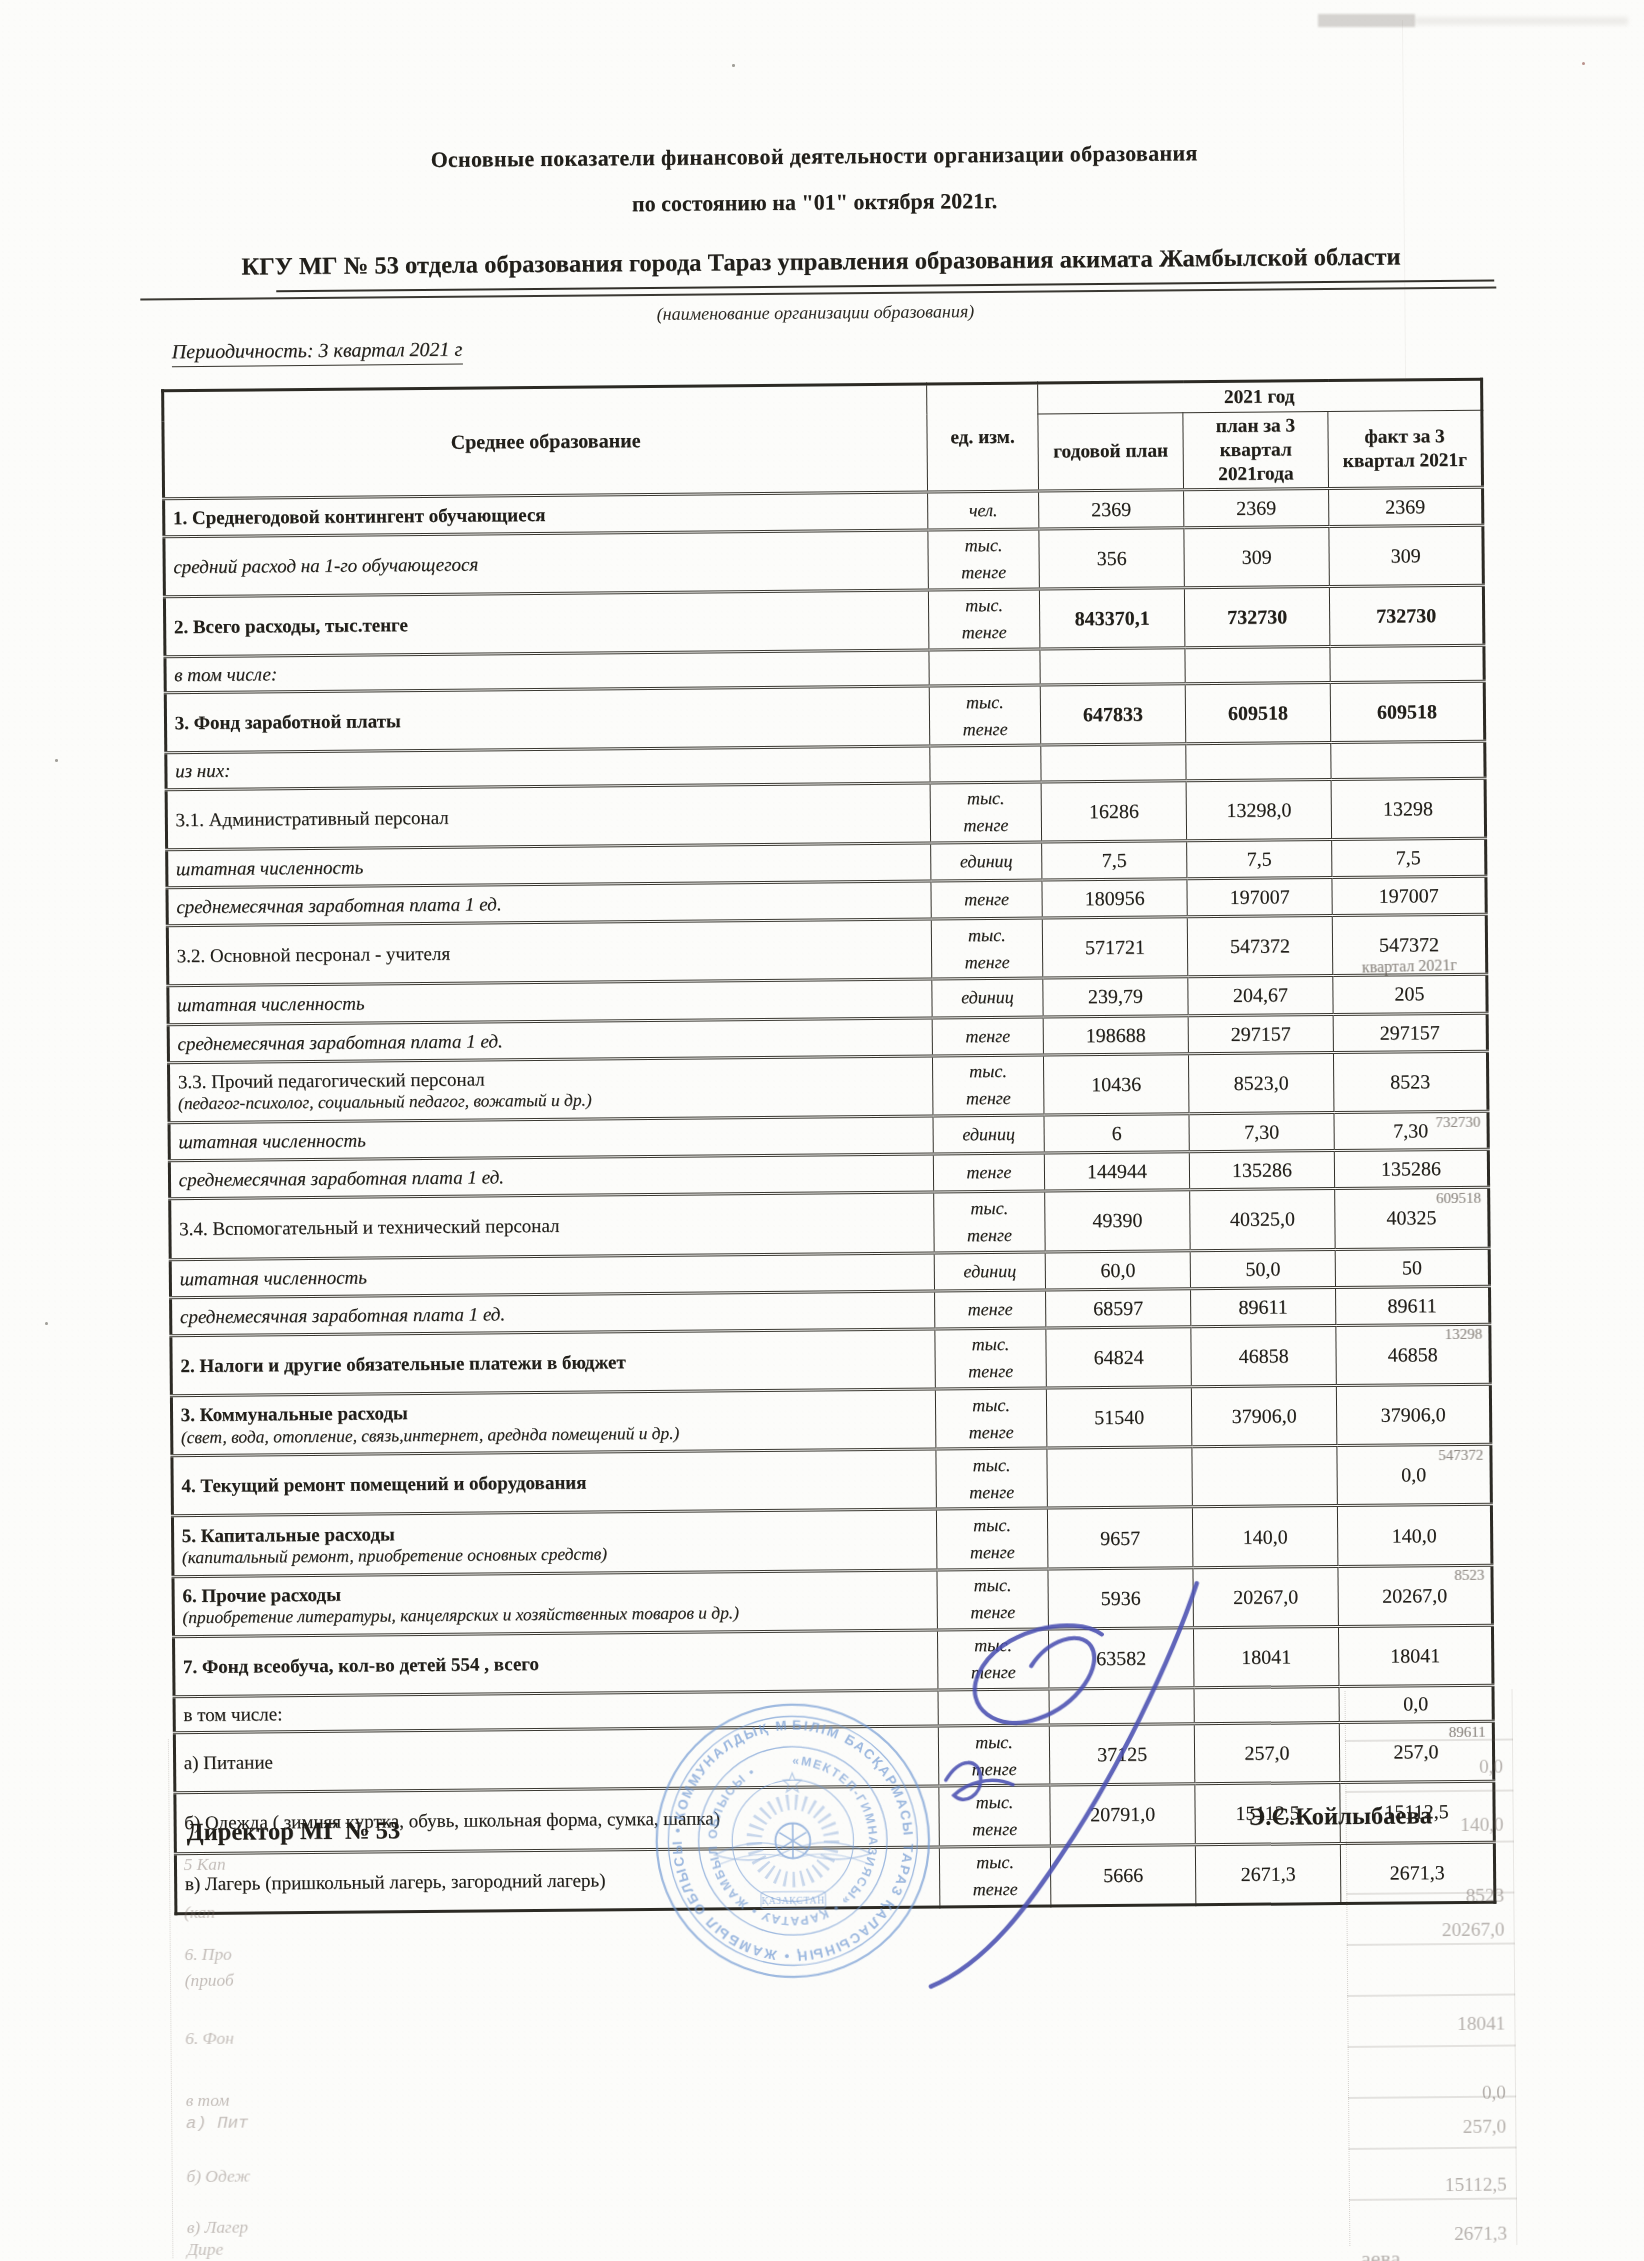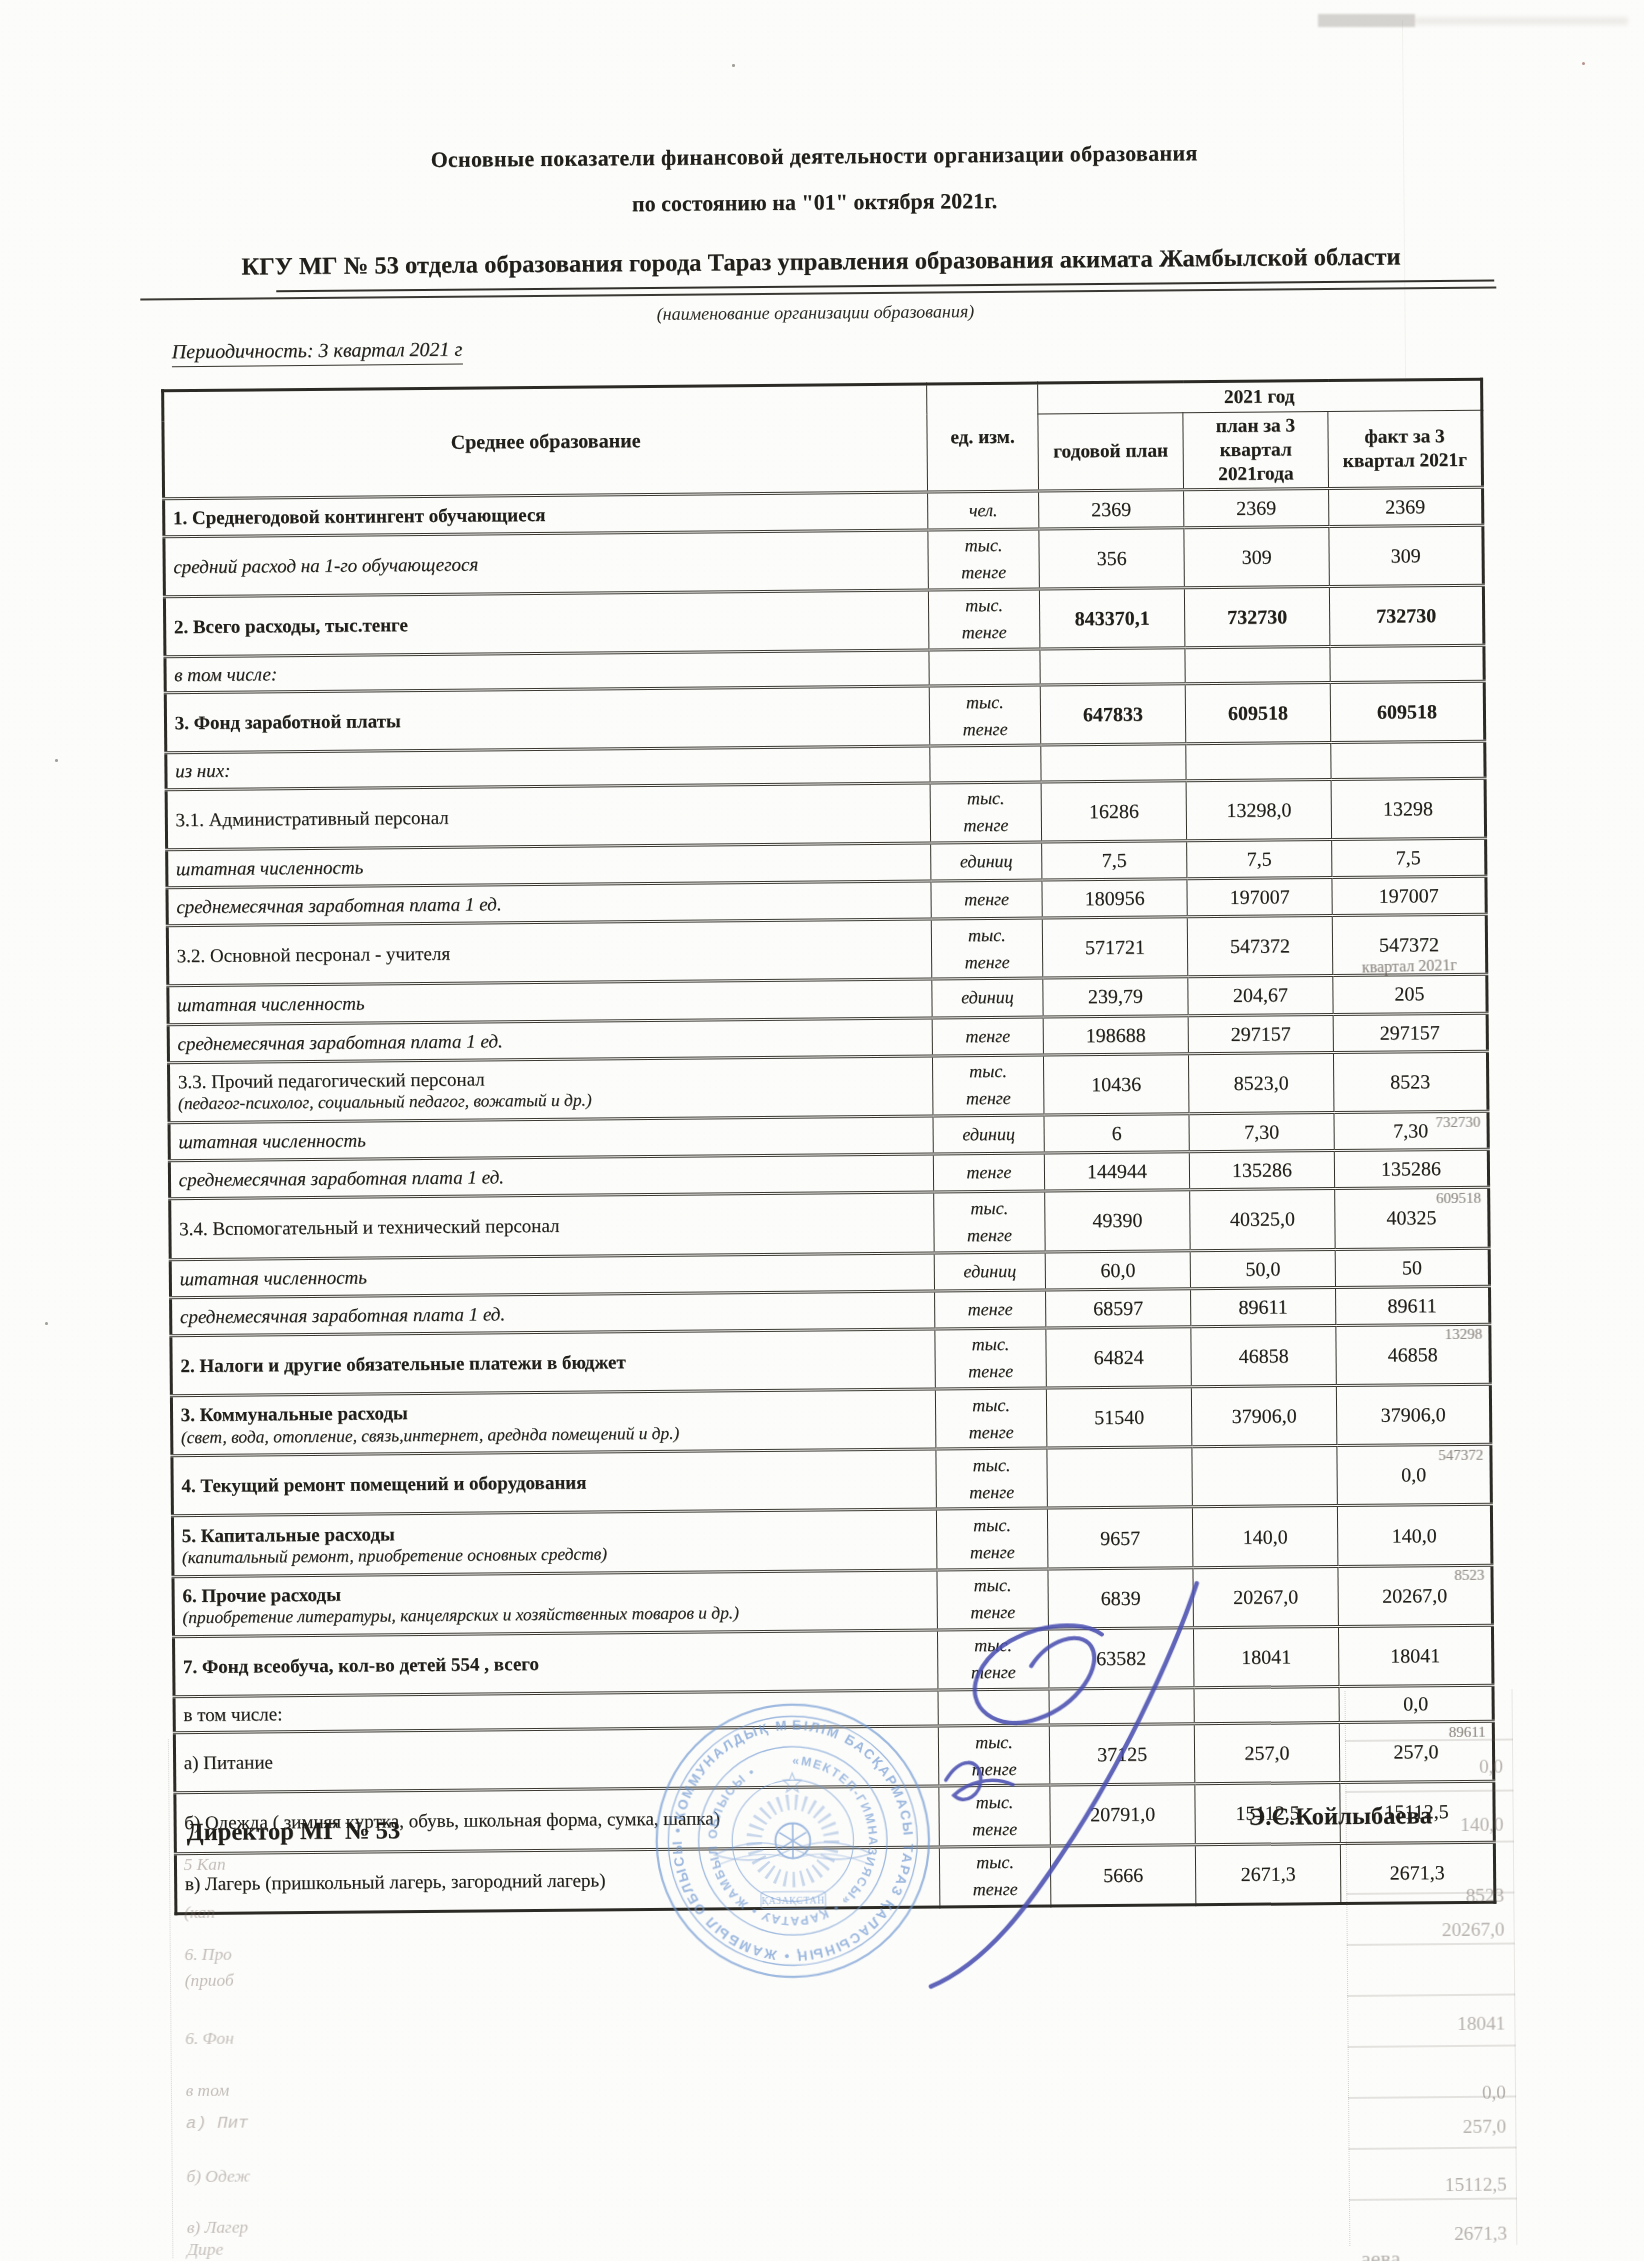--- a/index.html
+++ b/index.html
@@ -336,21 +336,21 @@
     <td class="vcell"><span class="val">140,0</span></td>
     <td class="vcell"><span class="val">140,0</span></td>
   </tr>
           <tr class="tall">
     <td class="label-cell">
       <span class="lbl b">6. Прочие расходы</span>
       <span class="sub">(приобретение литературы, канцелярских и хозяйственных товаров и др.)</span>
     </td>
     <td class="unit-cell">тыс.
 тенге</td>
-    <td class="vcell"><span class="val">6839</span></td>
+    <td class="vcell"><span class="val">5936</span></td>
     <td class="vcell"><span class="val">20267,0</span></td>
     <td class="vcell"><span class="val">20267,0</span><span class="ghost g-top">8523</span></td>
   </tr>
           <tr class="tall">
     <td class="label-cell">
       <span class="lbl b">7. Фонд всеобуча, кол-во детей   554 , всего</span>
       
     </td>
     <td class="unit-cell">тыс.
 тенге</td>
@@ -448,21 +448,21 @@
         <path d="M128,344 C150,308 180,310 182,340 C184,368 156,384 140,368 C158,350 198,336 232,352" stroke-width="5.5"></path>
       </g>
     </svg>
 
     <div class="ghost-left">
         <span style="top: 18px;">5  Кап</span>
         <span style="top: 66px;">(кап</span>
         <span style="top: 108px;">6. Про</span>
         <span style="top: 134px;">(приоб</span>
         <span style="top: 192px;">6. Фон</span>
-        <span style="top: 244px; text-align: center;">в  том</span>
+        <span style="top: 254px; text-align: center;">в  том</span>
         <span style="top: 278px; font-family: Liberation Mono, monospace;">а) Пит</span>
         <span style="top: 330px;">б) Одеж</span>
         <span style="top: 381px;">в) Лагер</span>
         <span style="top: 403px;">Дире</span>
       </div>
 
     <div class="ghost-right">
         <span style="top: 66px;">0,0</span>
         <span style="top: 124px;">140,0</span>
         <span style="top: 195px;">8523</span>

